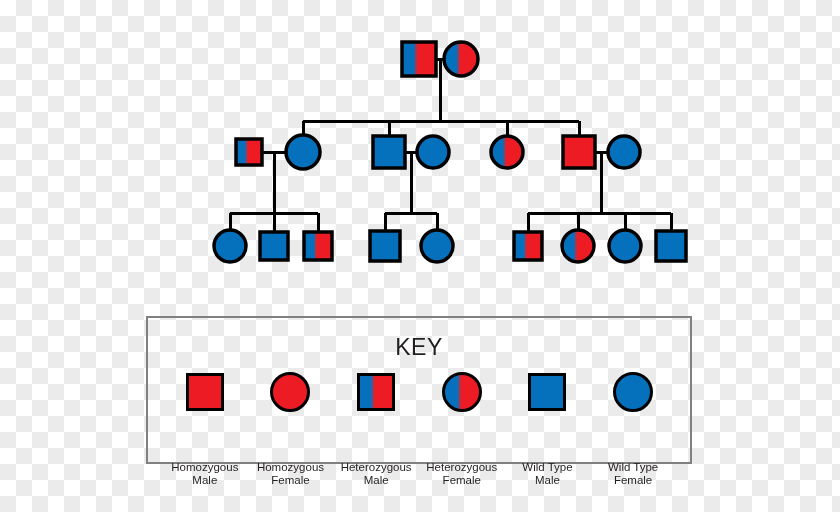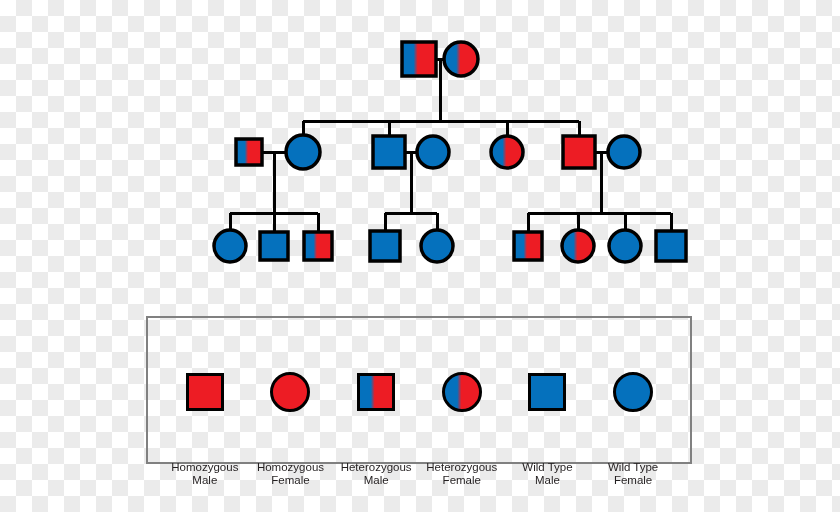--- a/index.html
+++ b/index.html
@@ -169,20 +169,21 @@
       <rect x="370" y="231" width="30" height="30" fill="#0571bd"></rect>
       <circle cx="437" cy="246" r="16" fill="#0571bd"></circle>
       <rect x="514" y="232" width="28" height="28" fill="url(#halfSquare)"></rect>
       <circle cx="578" cy="246" r="16" fill="url(#halfCircle)"></circle>
       <circle cx="625" cy="246" r="16" fill="#0571bd"></circle>
       <rect x="656" y="231" width="30" height="30" fill="#0571bd"></rect>
     </g>
   </svg>
 
   <div class="key-box">
+    <div class="key-title">KEY</div>
     <div class="key-items">
 
       <div class="key-item">
         <div class="key-glyph">
           <div class="gl sq" style="background:#ed1c24;"></div>
         </div>
         <div class="key-label">
           <span>Homozygous</span><br>
           <span>Male</span>
         </div>

